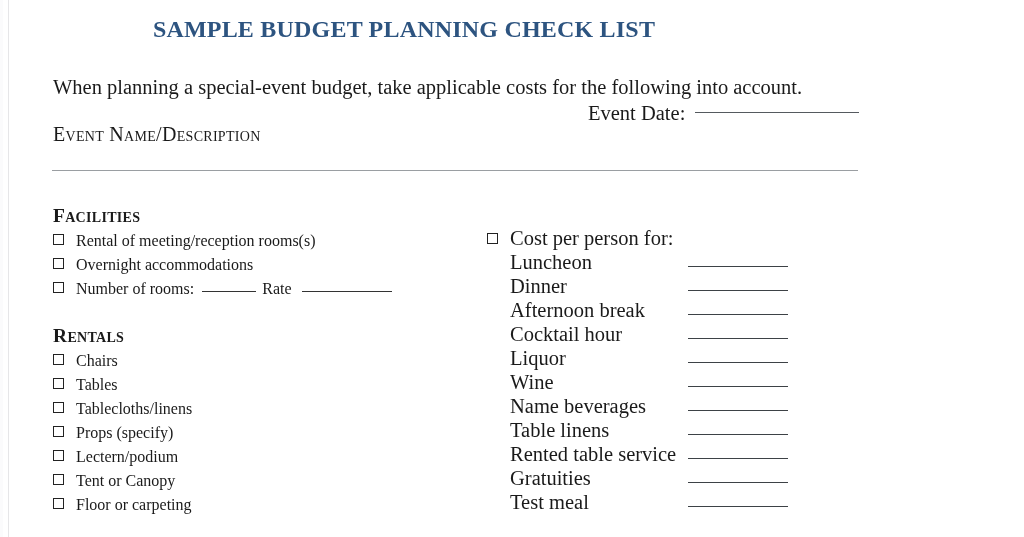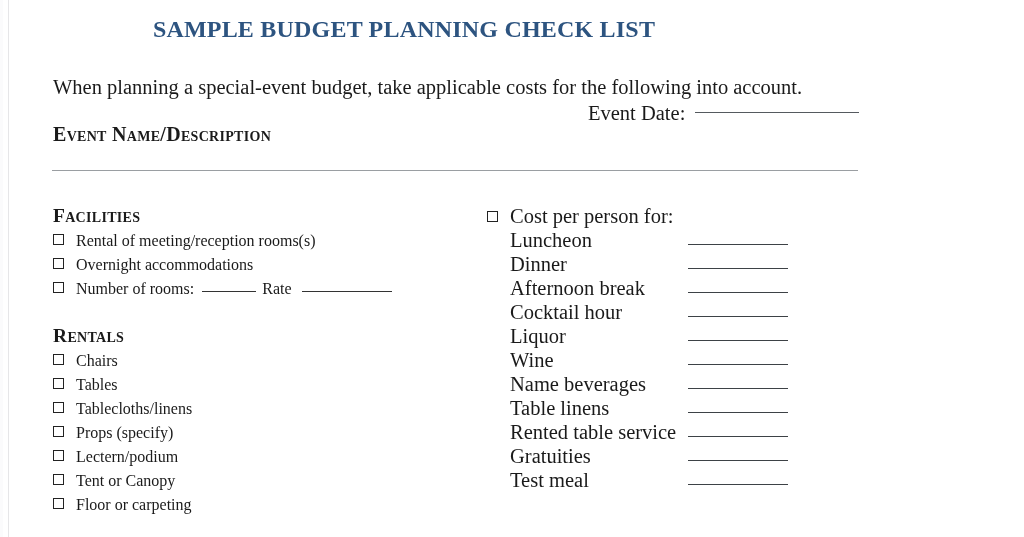--- a/index.html
+++ b/index.html
@@ -79,21 +79,21 @@
     position: relative;
     top: -1px;
   }
 
   
   .event-name-heading {
     position: absolute;
     left: 53px;
     top: 123px;
     font-size: 20px;
-    font-weight: bold;
+    font-weight: normal;
     font-variant: small-caps;
     letter-spacing: 0.3px;
     white-space: nowrap;
   }
 
   .event-name-rule {
     position: absolute;
     left: 52px;
     top: 170px;
     width: 806px;
@@ -185,21 +185,21 @@
   }
   .cost-rule {
     display: inline-block;
     width: 100px;
     height: 0;
     border-bottom: 1.7px solid #3d4246;
     position: relative;
     top: -2px;
     flex: 0 0 auto;
   }
-  .cost-row.has-box .row-label { width: auto; }
+  .cost-row.has-box .row-label { width: auto; margin-top: 22px; }
 </style>
 </head>
 <body>
 
 <div id="page">
 
   <div class="scan-edge-left2"></div>
   <div class="scan-edge-left"></div>
 
   <div class="doc-title">SAMPLE BUDGET PLANNING CHECK LIST</div>

